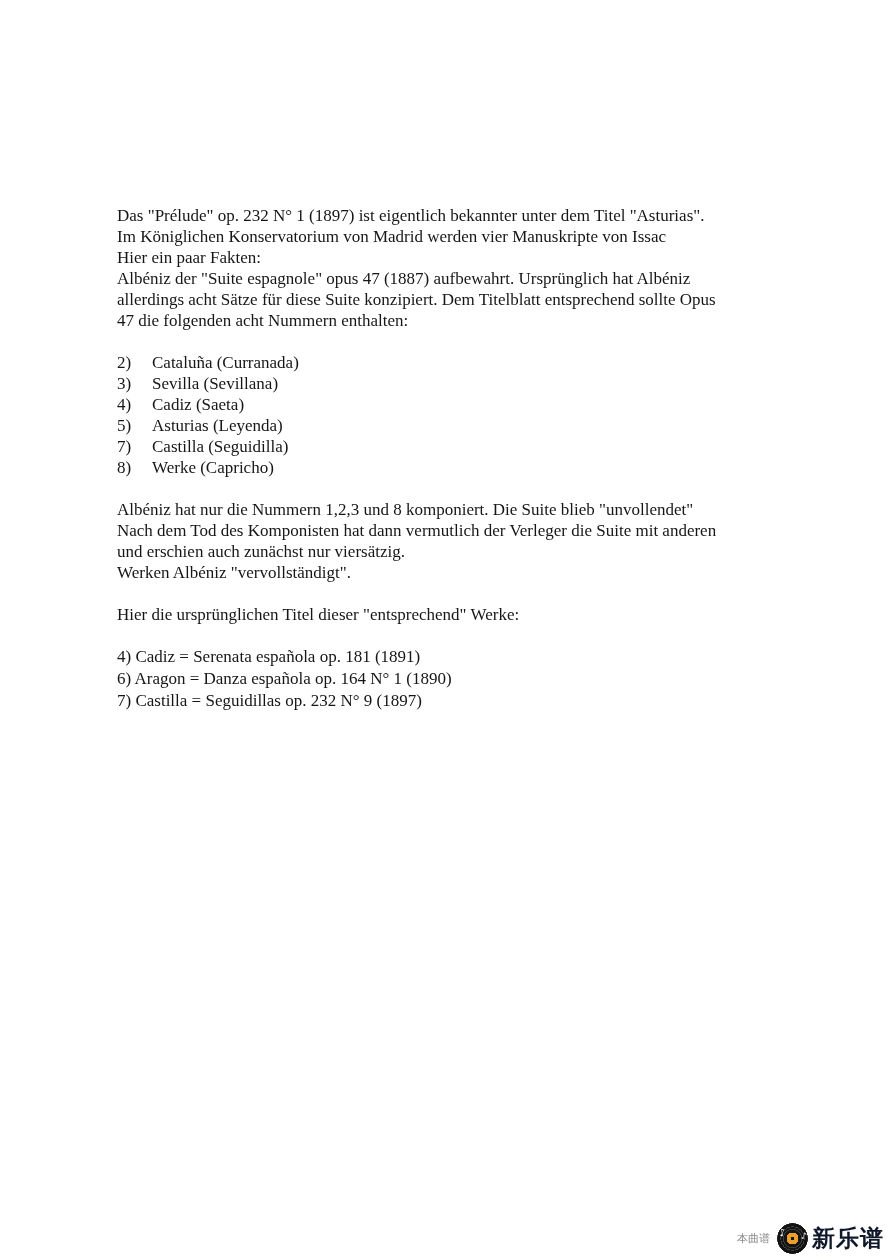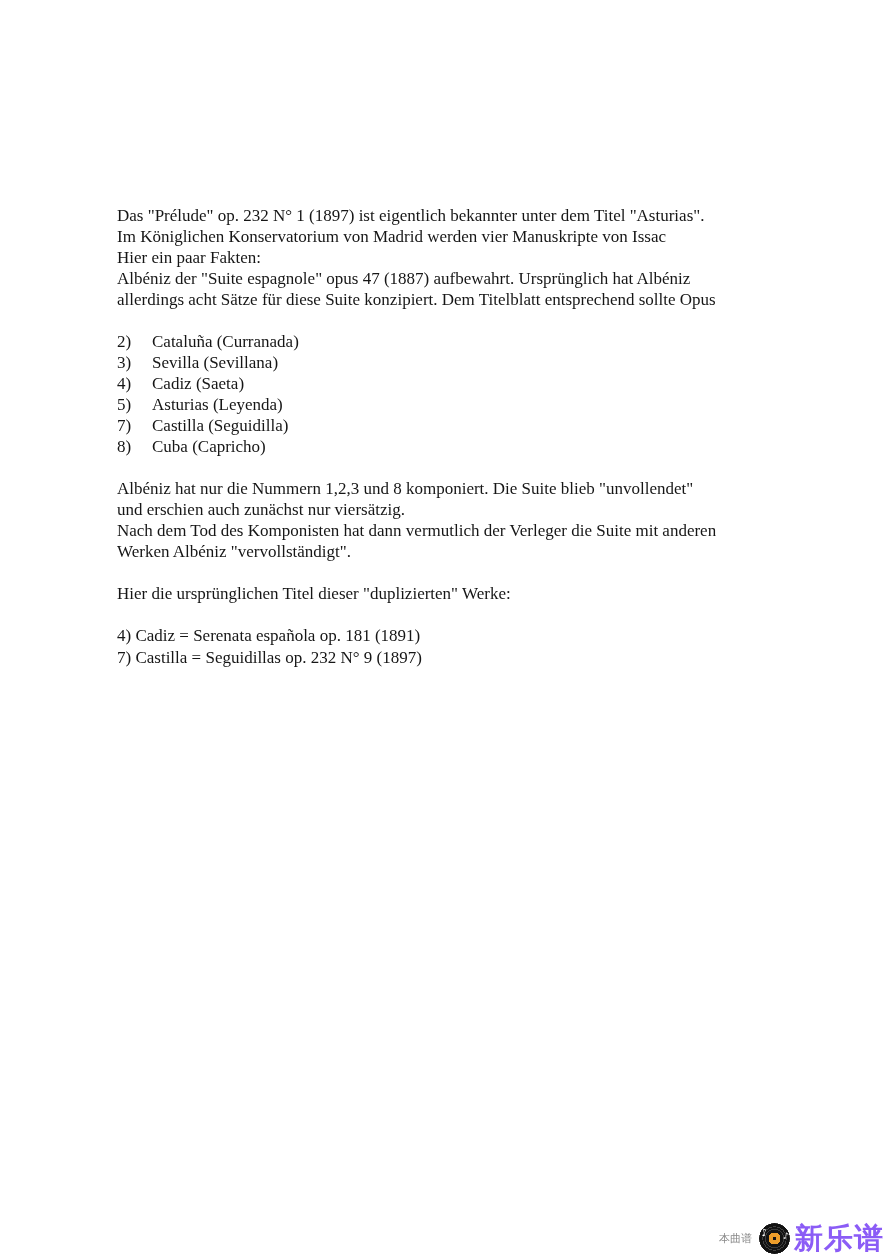--- a/index.html
+++ b/index.html
@@ -63,70 +63,72 @@
   }
   .note {
     position: absolute;
     color: #ffffff;
     font-family: "DejaVu Sans", sans-serif;
     line-height: 1;
   }
   .note-left  { font-size: 10px; left: 2px;  top: 5px; transform: rotate(-12deg); }
   .note-right { font-size: 9px;  right: 1px; top: 9px; transform: rotate(8deg); }
   .brand-text {
-    font-size: 29px;
+    font-size: 23px;
     font-weight: bold;
-    color: #8b5cf6;
+    color: #0f172a;
     letter-spacing: 1px;
     line-height: 1;
   }
 </style>
 </head>
 <body>
 
 <div class="page">
 
   <div class="text-block">
 
     <div>
       <div class="line">Das "Prélude" op. 232 N° 1 (1897) ist eigentlich bekannter unter dem Titel "Asturias".</div>
       <div class="line">Im Königlichen Konservatorium von Madrid werden vier Manuskripte von Issac</div>
       <div class="line">Hier ein paar Fakten:</div>
       <div class="line">Albéniz der "Suite espagnole" opus 47 (1887) aufbewahrt. Ursprünglich hat Albéniz</div>
       <div class="line">allerdings acht Sätze für diese Suite konzipiert. Dem Titelblatt entsprechend sollte Opus</div>
+      <div class="line">47 die folgenden acht Nummern enthalten:</div>
     </div>
 
     <div class="spacer"></div>
 
     <div>
       <div class="line suite-item"><span class="num">2)</span><span>Cataluña (Curranada)</span></div>
       <div class="line suite-item"><span class="num">3)</span><span>Sevilla (Sevillana)</span></div>
       <div class="line suite-item"><span class="num">4)</span><span>Cadiz (Saeta)</span></div>
       <div class="line suite-item"><span class="num">5)</span><span>Asturias (Leyenda)</span></div>
       <div class="line suite-item"><span class="num">7)</span><span>Castilla (Seguidilla)</span></div>
-      <div class="line suite-item"><span class="num">8)</span><span>Cuba (Capricho)</span></div>
+      <div class="line suite-item"><span class="num">8)</span><span>Werke (Capricho)</span></div>
     </div>
 
     <div class="spacer"></div>
 
     <div>
       <div class="line">Albéniz hat nur die Nummern 1,2,3 und 8 komponiert. Die Suite blieb "unvollendet"</div>
+      <div class="line">Nach dem Tod des Komponisten hat dann vermutlich der Verleger die Suite mit anderen</div>
       <div class="line">und erschien auch zunächst nur viersätzig.</div>
-      <div class="line">Nach dem Tod des Komponisten hat dann vermutlich der Verleger die Suite mit anderen</div>
       <div class="line">Werken Albéniz "vervollständigt".</div>
     </div>
 
     <div class="spacer"></div>
 
-    <div class="line">Hier die ursprünglichen Titel dieser "duplizierten" Werke:</div>
+    <div class="line">Hier die ursprünglichen Titel dieser "entsprechend" Werke:</div>
 
     <div class="spacer"></div>
 
     <div class="dup-list">
       <div class="line">4) Cadiz = Serenata española op. 181 (1891)</div>
+      <div class="line">6) Aragon = Danza española op. 164 N° 1 (1890)</div>
       <div class="line">7) Castilla = Seguidillas op. 232 N° 9 (1897)</div>
     </div>
 
   </div>
 
   <div class="footer-logo">
     <span class="footer-prefix">本曲谱</span>
     <span class="vinyl">
       <span class="note note-left">♪</span>
       <span class="note note-right">♪</span>

